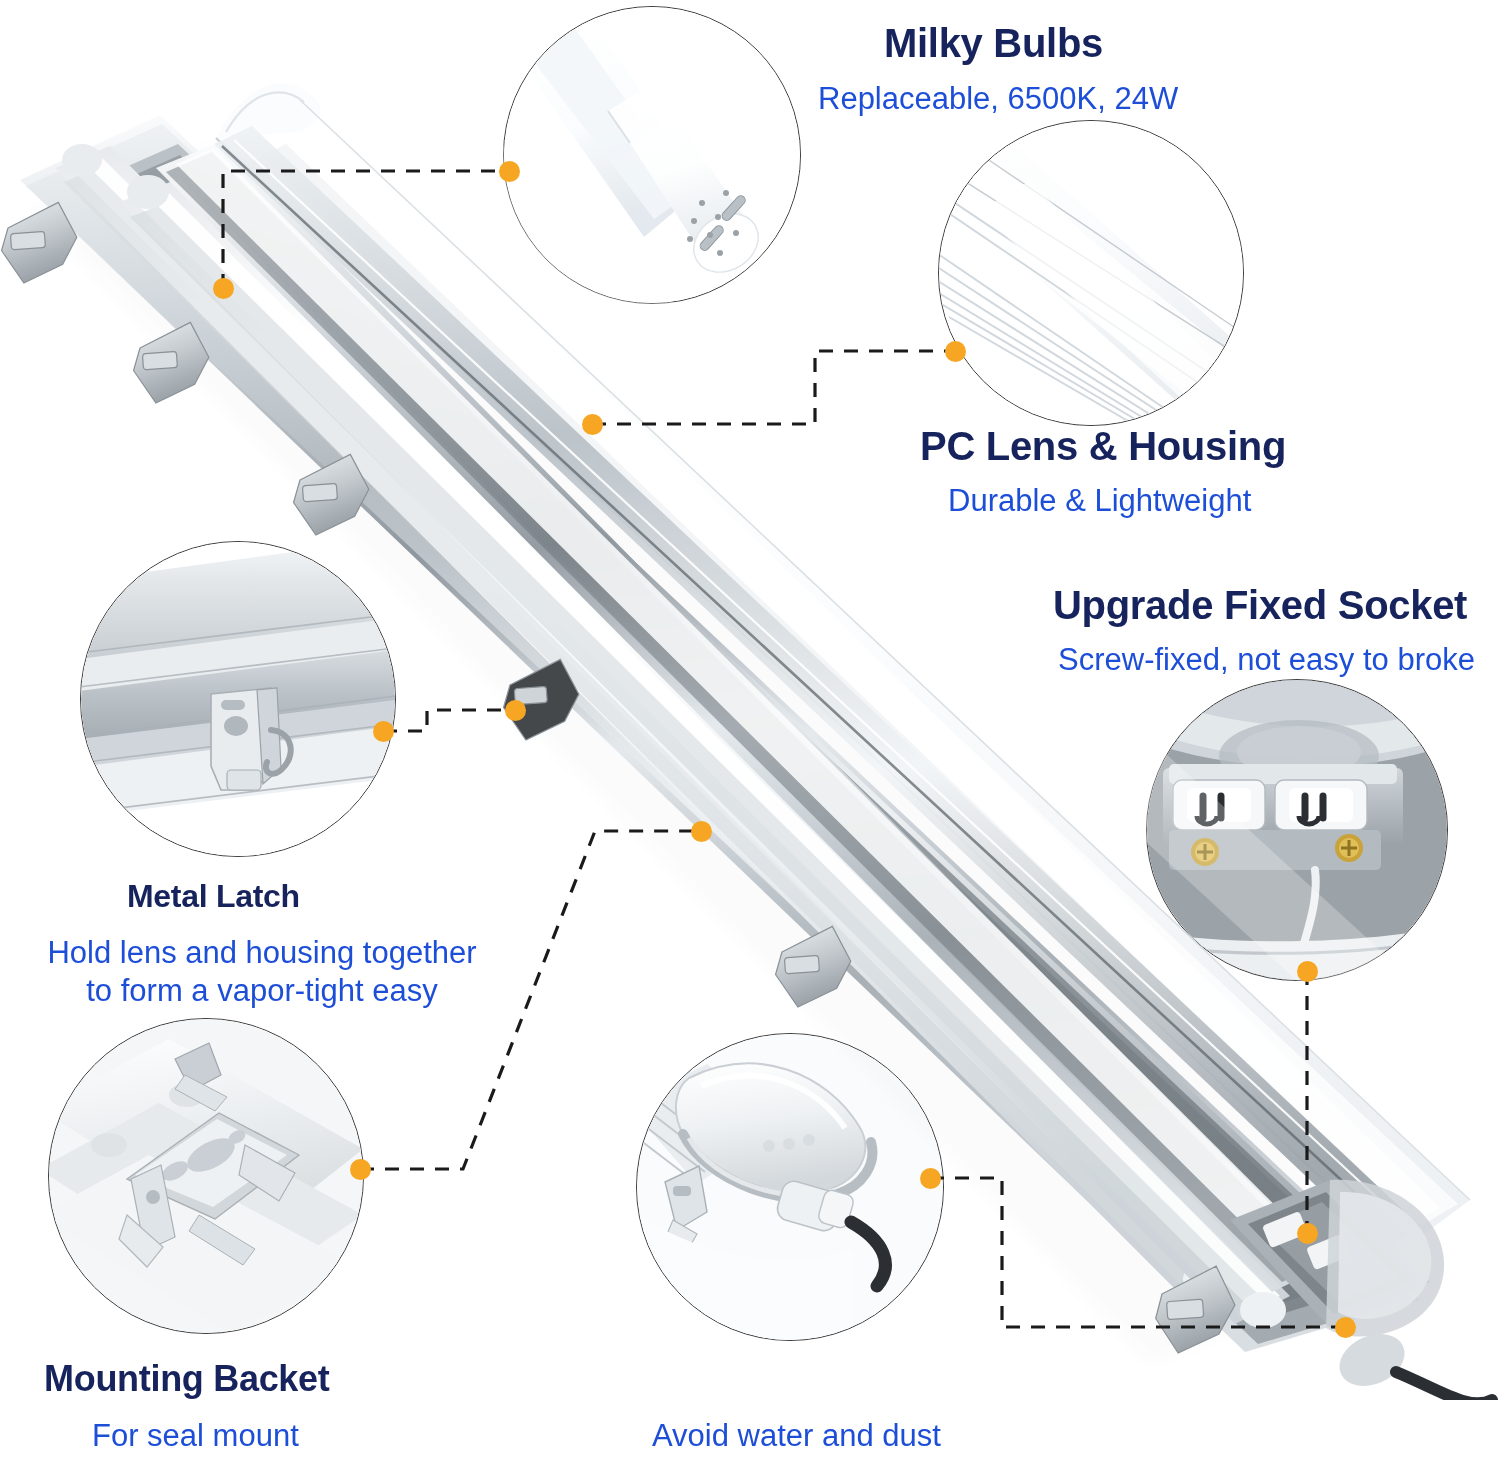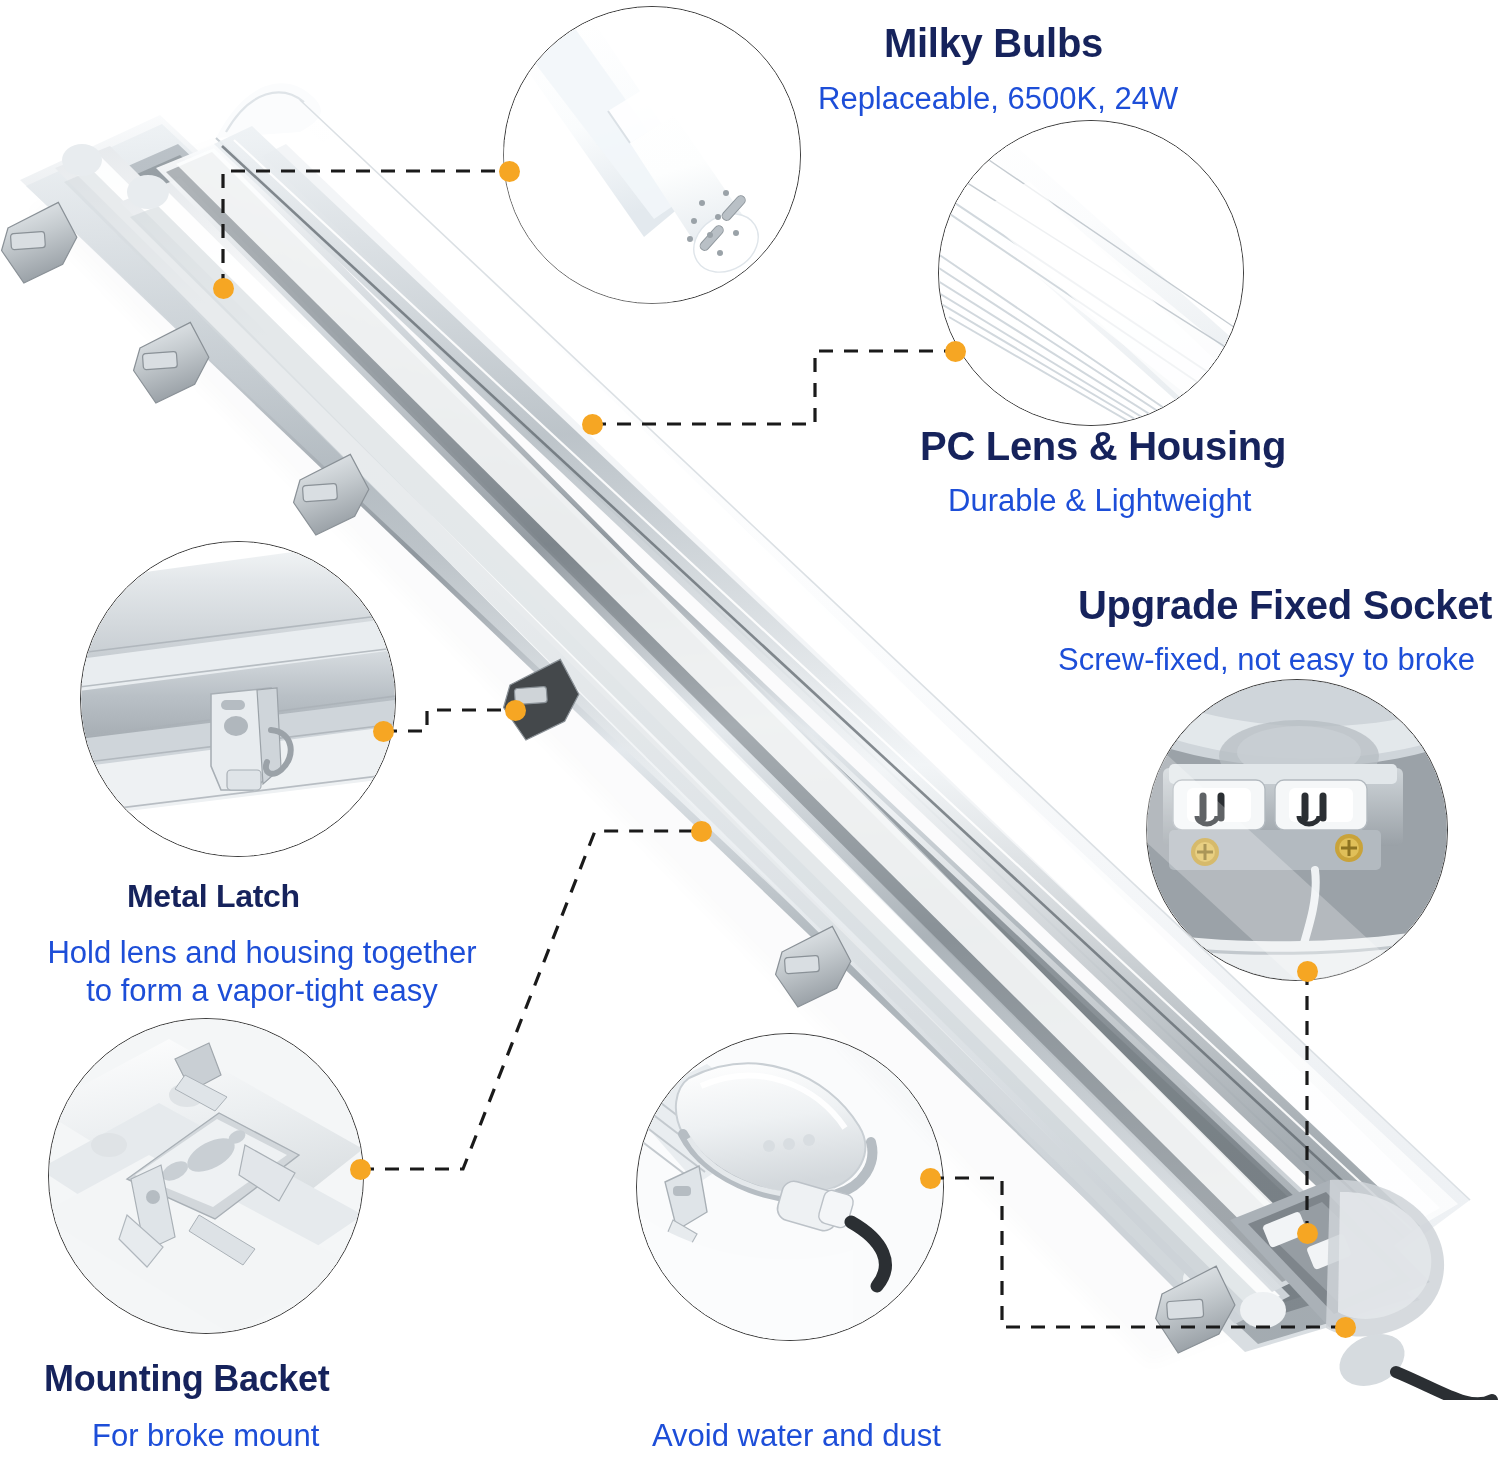--- a/index.html
+++ b/index.html
@@ -510,27 +510,27 @@
 
   <div class="dot" style="left:930px;top:1178px;"></div>
   <div class="dot" style="left:1345px;top:1327px;"></div>
 
   <div class="abs callout-title" style="left:884px;top:22px;font-size:40px;z-index:10;">Milky Bulbs</div>
   <div class="abs callout-sub" style="left:818px;top:80px;font-size:31px;z-index:10;">Replaceable, 6500K, 24W</div>
 
   <div class="abs callout-title" style="left:920px;top:425px;font-size:40px;z-index:10;">PC Lens &amp; Housing</div>
   <div class="abs callout-sub" style="left:948px;top:482px;font-size:31px;z-index:10;">Durable &amp; Lightweight</div>
 
-  <div class="abs callout-title" style="left:1053px;top:584px;font-size:40px;z-index:10;margin-left:25px;">Upgrade Fixed Socket</div>
+  <div class="abs callout-title" style="left:1053px;top:584px;font-size:40px;z-index:10;">Upgrade Fixed Socket</div>
   <div class="abs callout-sub" style="left:1058px;top:641px;font-size:31px;z-index:10;text-align:right;">Screw-fixed, not easy to broke</div>
 
   <div class="abs callout-title" style="left:127px;top:880px;font-size:32px;z-index:10;">Metal Latch</div>
   <div class="abs callout-sub ctr" style="left:12px;top:934px;width:500px;font-size:31px;z-index:10;">
     <div>Hold lens and housing together</div>
     <div>to form a vapor-tight easy</div>
   </div>
 
   <div class="abs callout-title" style="left:44px;top:1360px;font-size:36px;z-index:10;">Mounting Backet</div>
-  <div class="abs callout-sub" style="left:92px;top:1417px;font-size:31px;z-index:10;">For broke mount</div>
+  <div class="abs callout-sub" style="left:92px;top:1417px;font-size:31px;z-index:10;">For seal mount</div>
 
   <div class="abs callout-sub" style="left:628px;top:1417px;font-size:31px;z-index:10;margin-left:24px;">Avoid water and dust</div>
 
 </div>
 
 </body></html>

